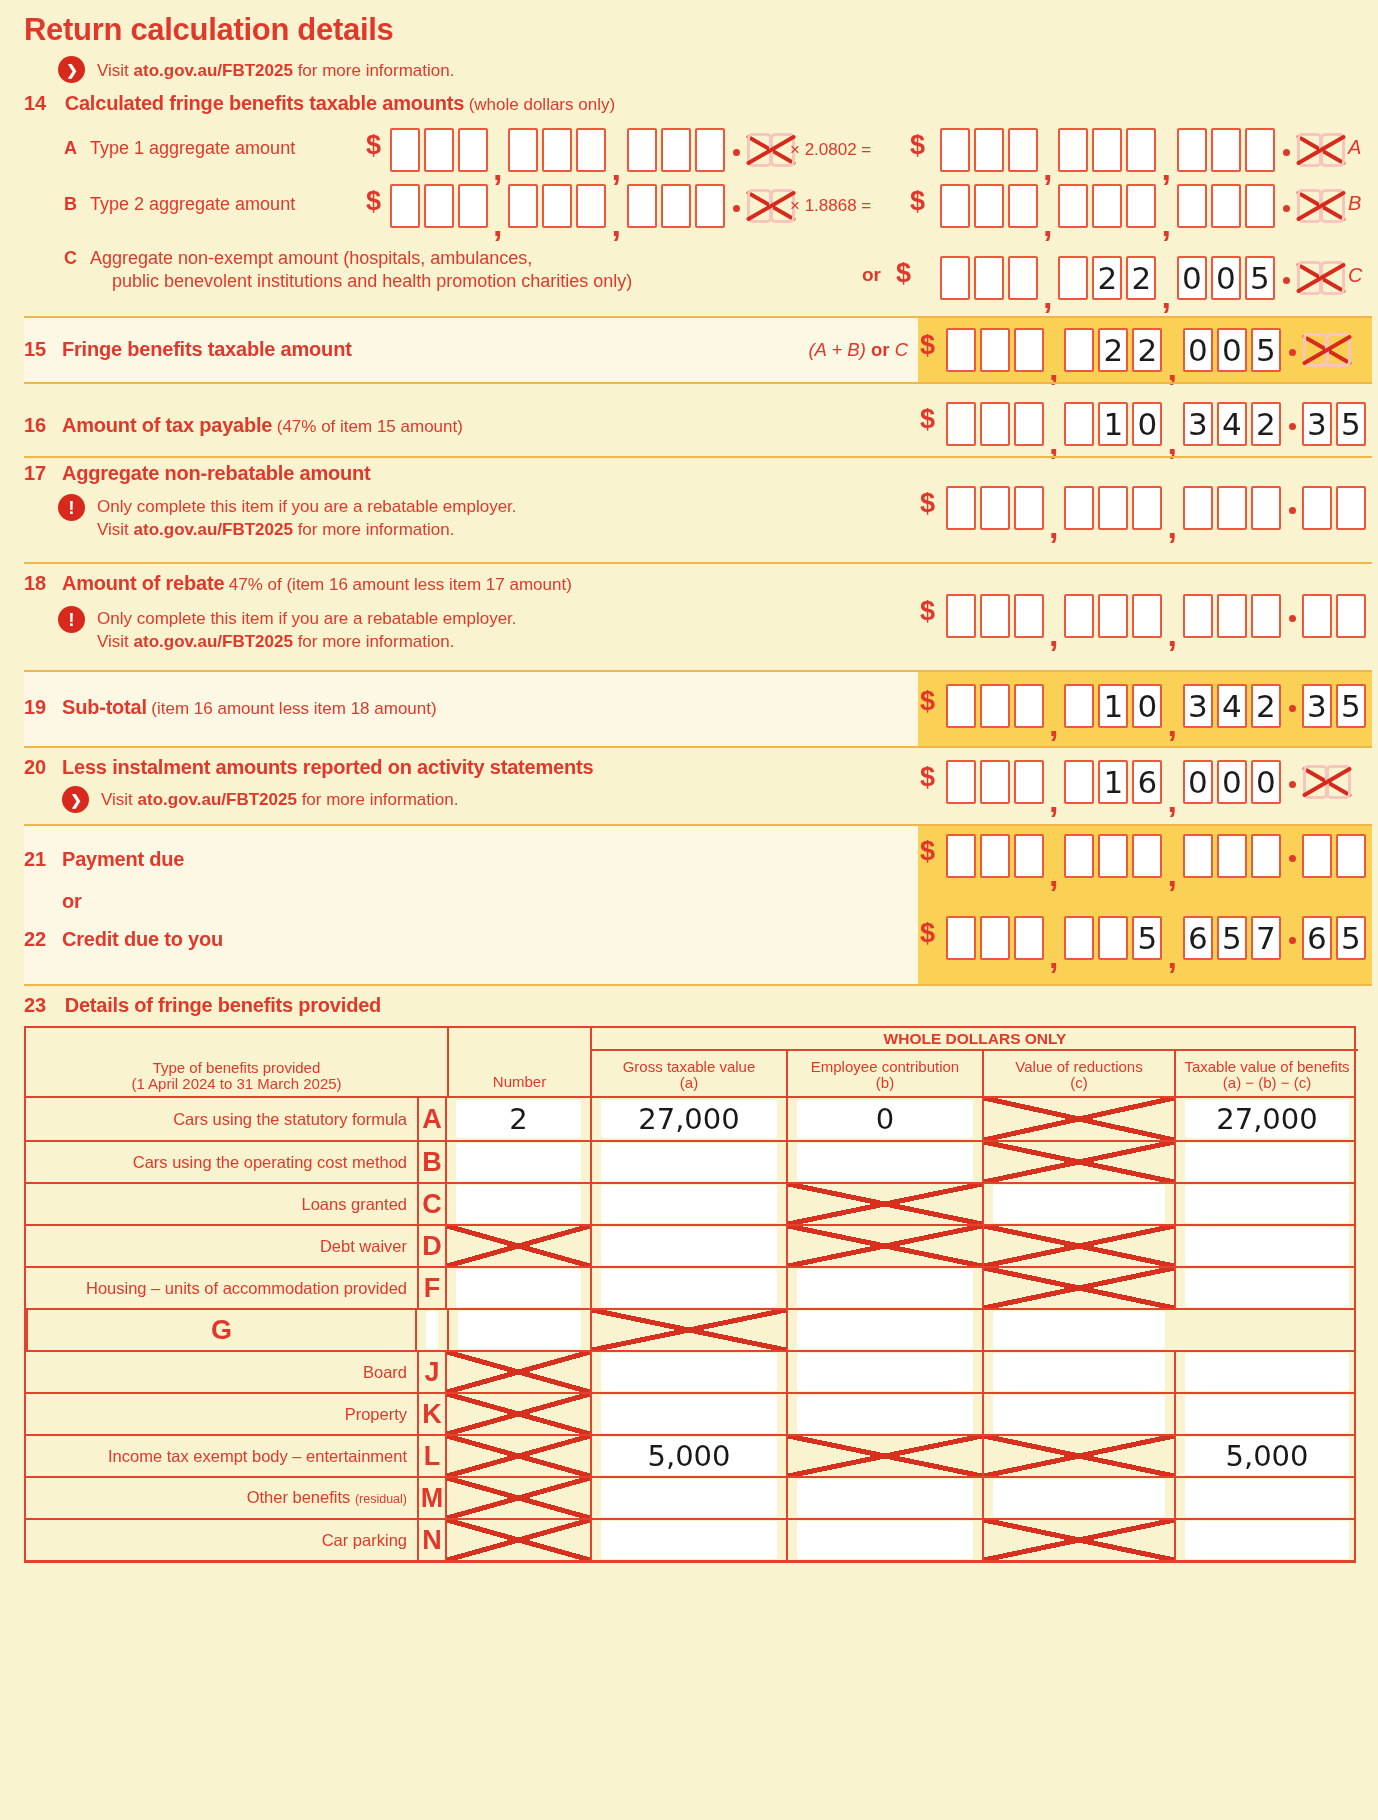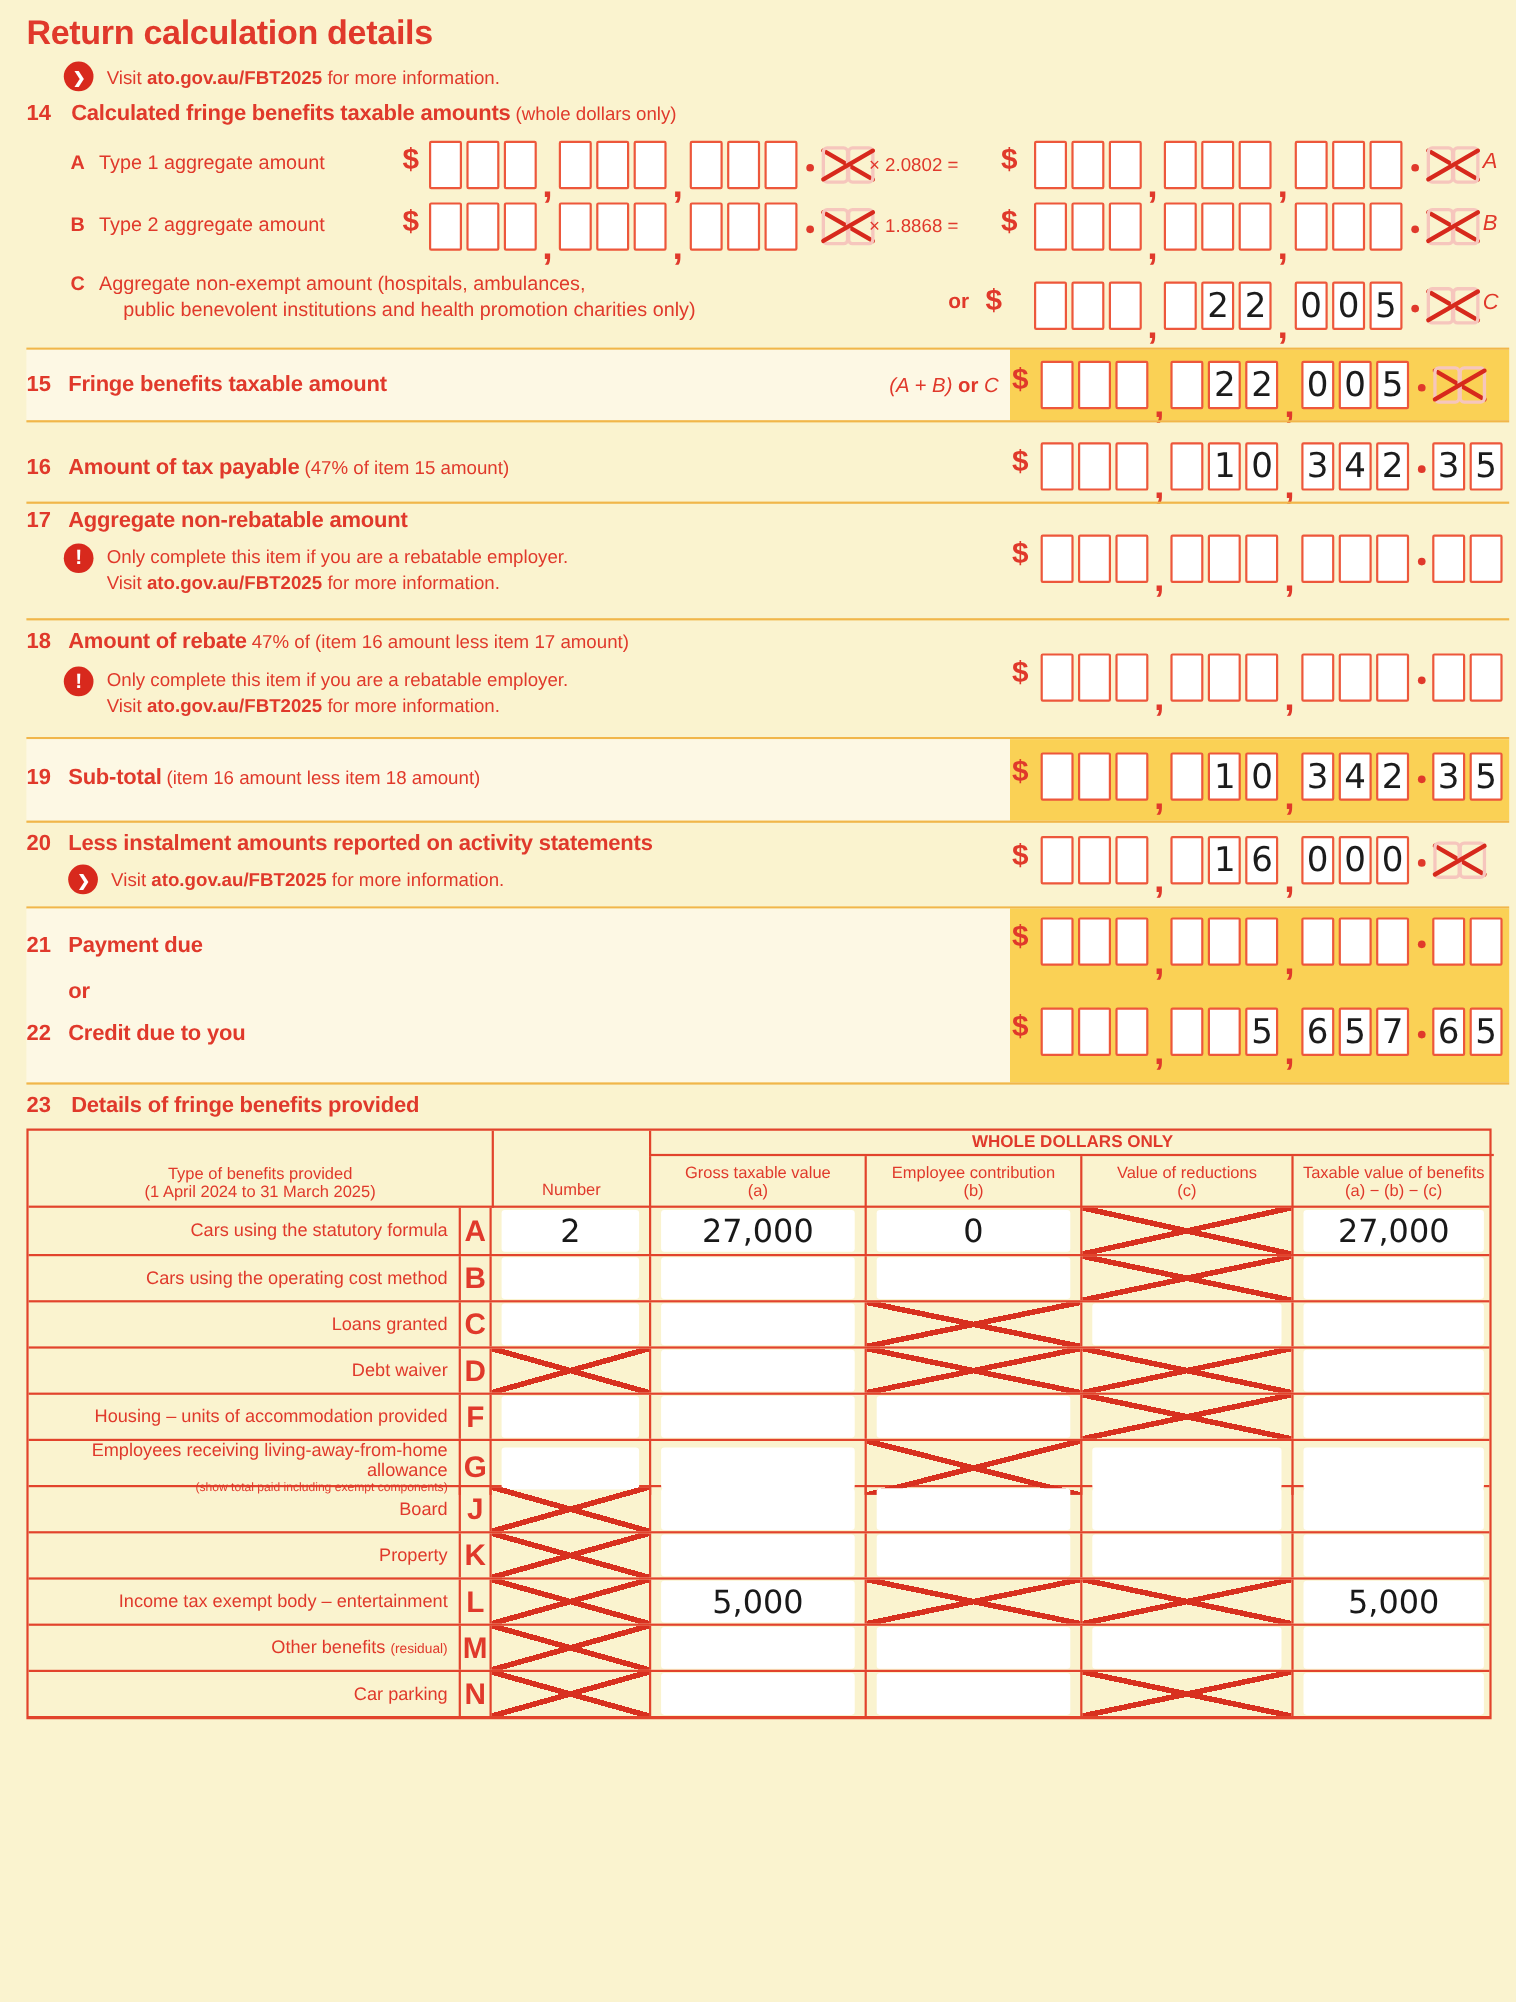--- a/index.html
+++ b/index.html
@@ -563,24 +563,20 @@
           </div>
           <div class="c-val bl">
             <span class="vbox"></span>
           </div>
           <div class="c-val bl xcell"></div>
           <div class="c-val bl">
             <span class="vbox"></span>
           </div>
         </div>
         <div class="t-row">
-          <div class="c-label">
-            <span class="lab-main">Employees receiving living-away-from-home allowance</span>
-            <span class="lab-sub">(show total paid including exempt components)</span>
-          </div>
           <div class="c-letter">G</div>
           <div class="c-val">
             <span class="vbox"></span>
           </div>
           <div class="c-val bl">
             <span class="vbox"></span>
           </div>
           <div class="c-val bl xcell"></div>
           <div class="c-val bl">
             <span class="vbox"></span>

